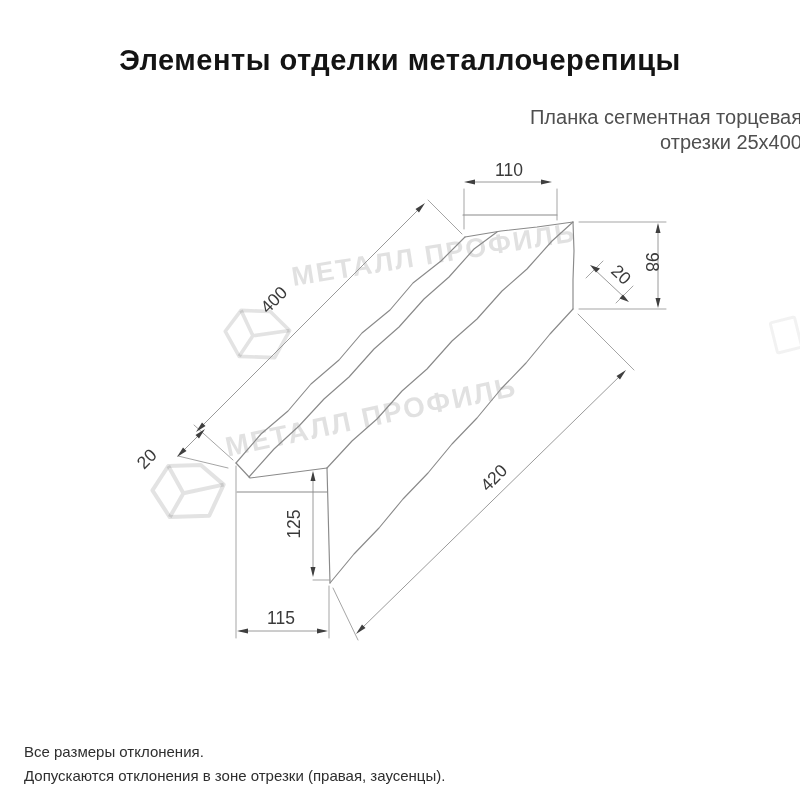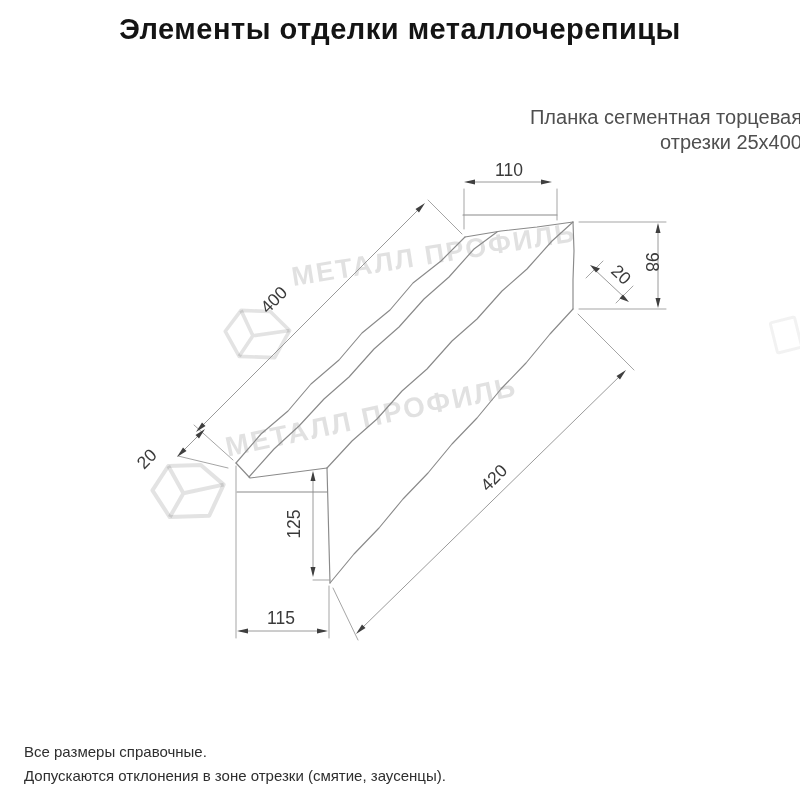--- a/index.html
+++ b/index.html
@@ -2,21 +2,21 @@
 <html><head>
 <meta charset="utf-8">
 <style>
   html,body{margin:0;padding:0;}
   body{
     width:800px;height:800px;position:relative;background:#ffffff;overflow:hidden;
     font-family:"Liberation Sans","DejaVu Sans",sans-serif;
   }
   .abs{position:absolute;}
   #title{
-    top:13px;left:0;width:800px;text-align:center;
+    top:44px;left:0;width:800px;text-align:center;
     font-size:29px;font-weight:bold;color:#141414;letter-spacing:0.5px;
   }
   #subtitle{
     top:105px;left:8px;width:794px;text-align:right;
     font-size:20px;font-weight:500;color:#4f4f4f;line-height:25px;
   }
   #drawing{top:0;left:0;}
   .wm-text{
     color:rgba(40,40,40,0.14);font-weight:bold;white-space:nowrap;
     transform-origin:left center;letter-spacing:2px;
@@ -126,15 +126,15 @@
   <text x="646" y="262" text-anchor="middle" transform="rotate(90 646 262)">98</text>
   <text x="617" y="279" text-anchor="middle" transform="rotate(43 617 279)">20</text>
   <text x="278" y="304" text-anchor="middle" transform="rotate(-45 278 304)">400</text>
   <text x="151" y="463" text-anchor="middle" transform="rotate(-45 151 463)">20</text>
   <text x="300" y="524" text-anchor="middle" transform="rotate(-90 300 524)">125</text>
   <text x="281" y="624" text-anchor="middle">115</text>
   <text x="498" y="482" text-anchor="middle" transform="rotate(-45 498 482)">420</text>
 </svg>
 
 <div class="abs" id="notes">
-  <div>Все размеры справочные.</div>
-  <div>Допускаются отклонения в зоне отрезки (смятие, заусенцы).</div>
+  <div>Все размеры отклонения.</div>
+  <div>Допускаются отклонения в зоне отрезки (правая, заусенцы).</div>
 </div>
 
 </body></html>

